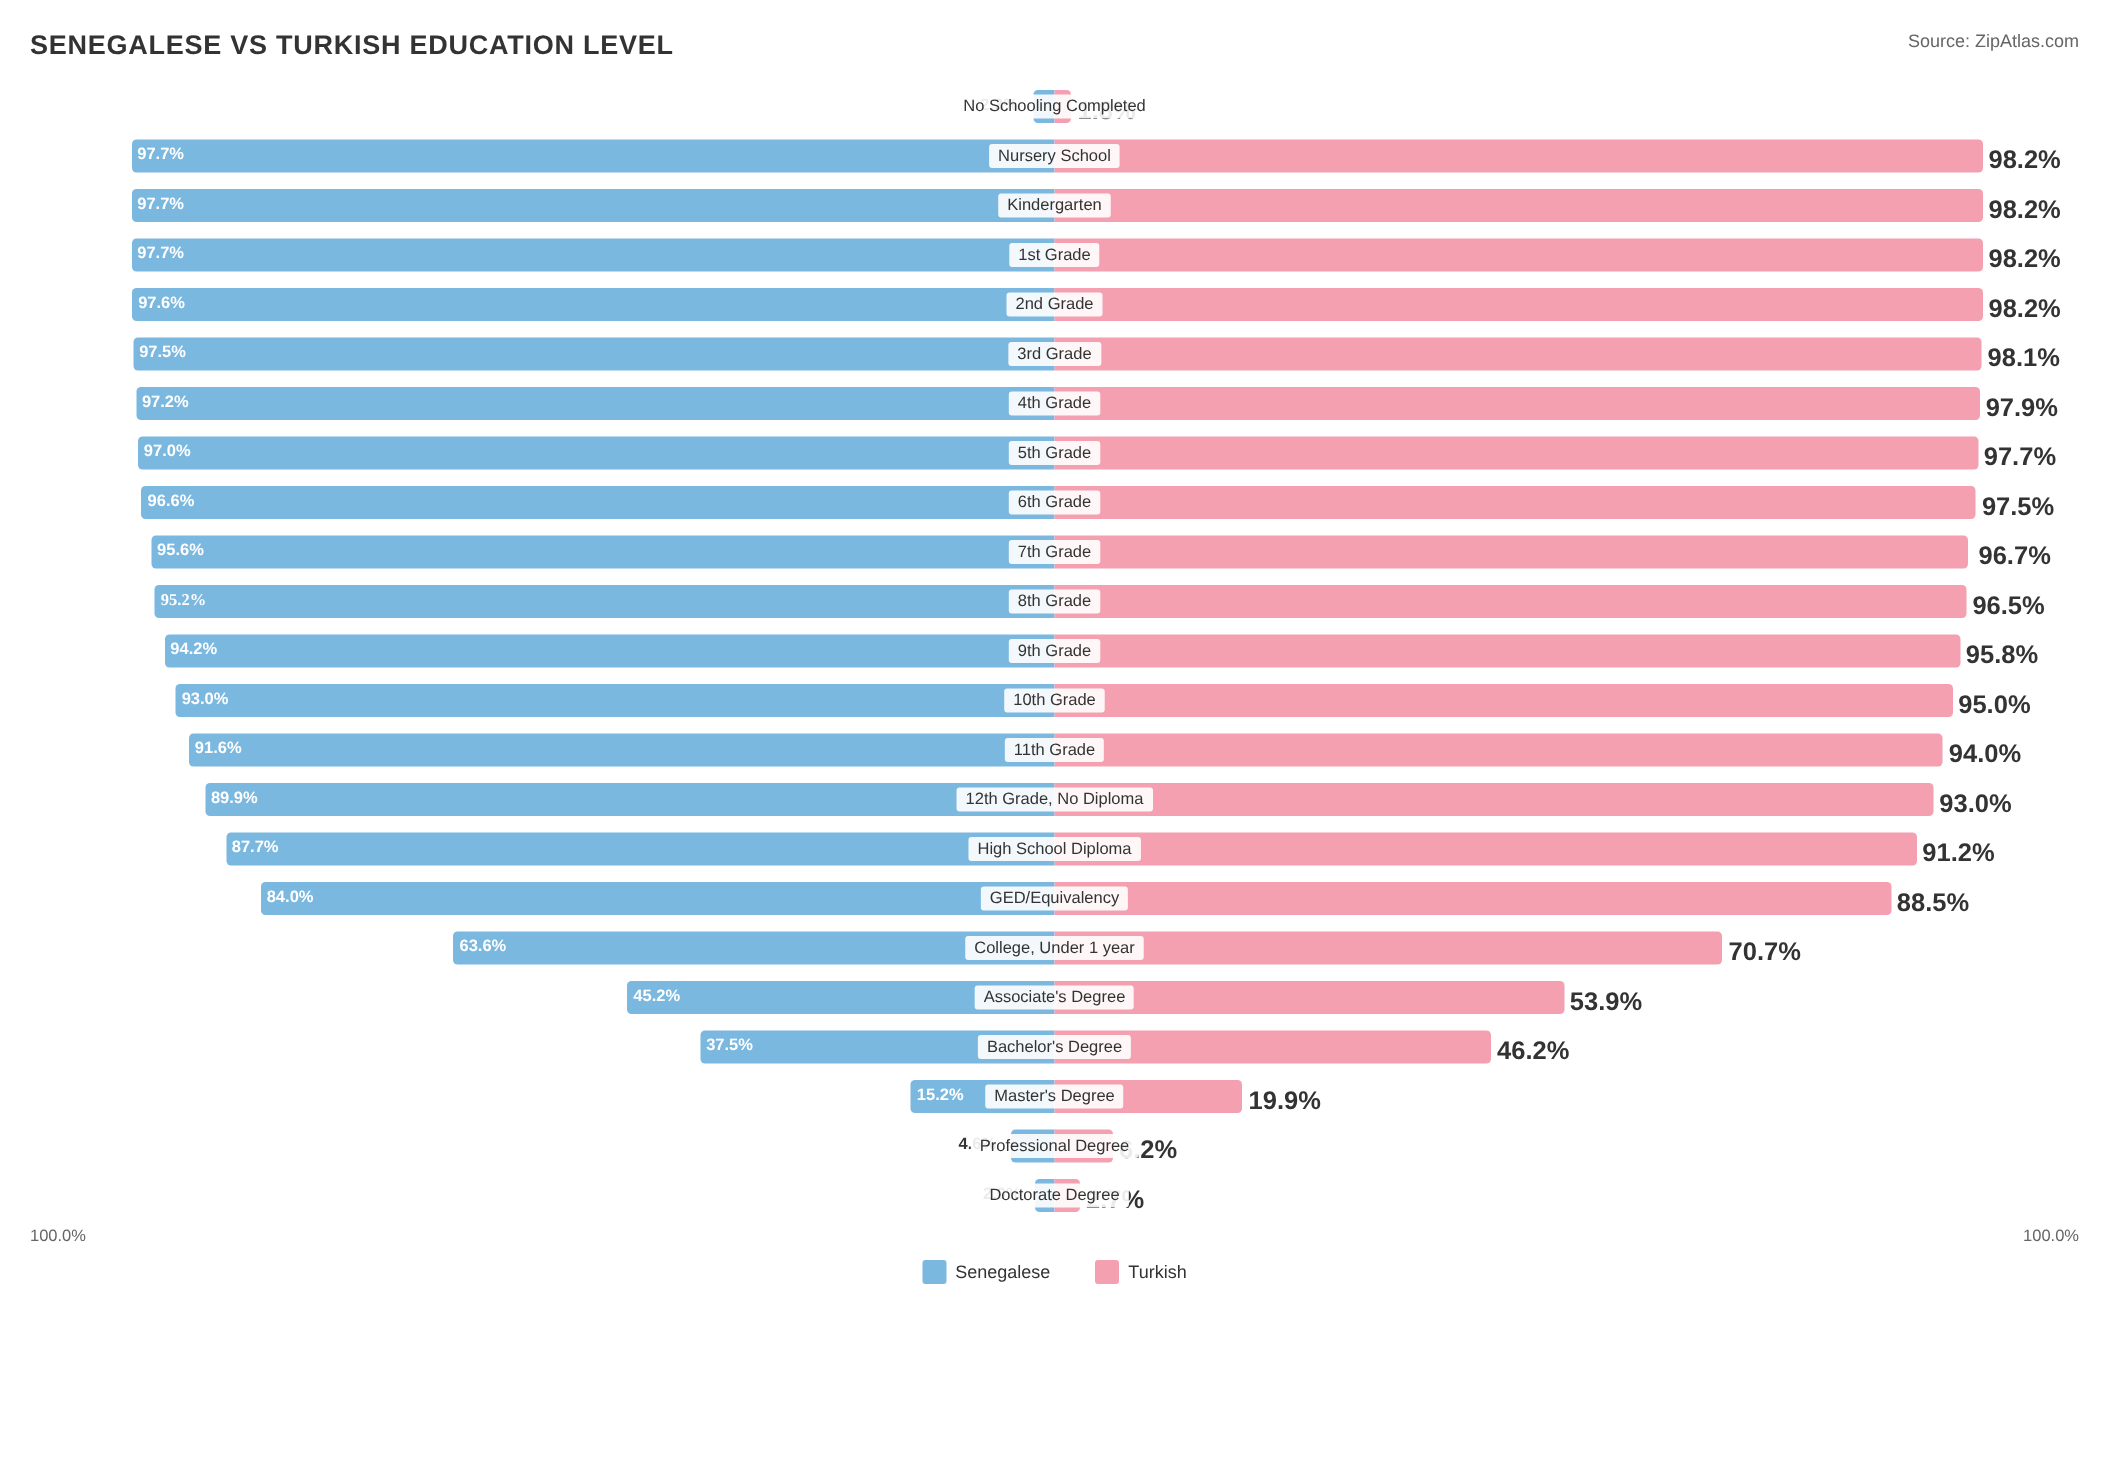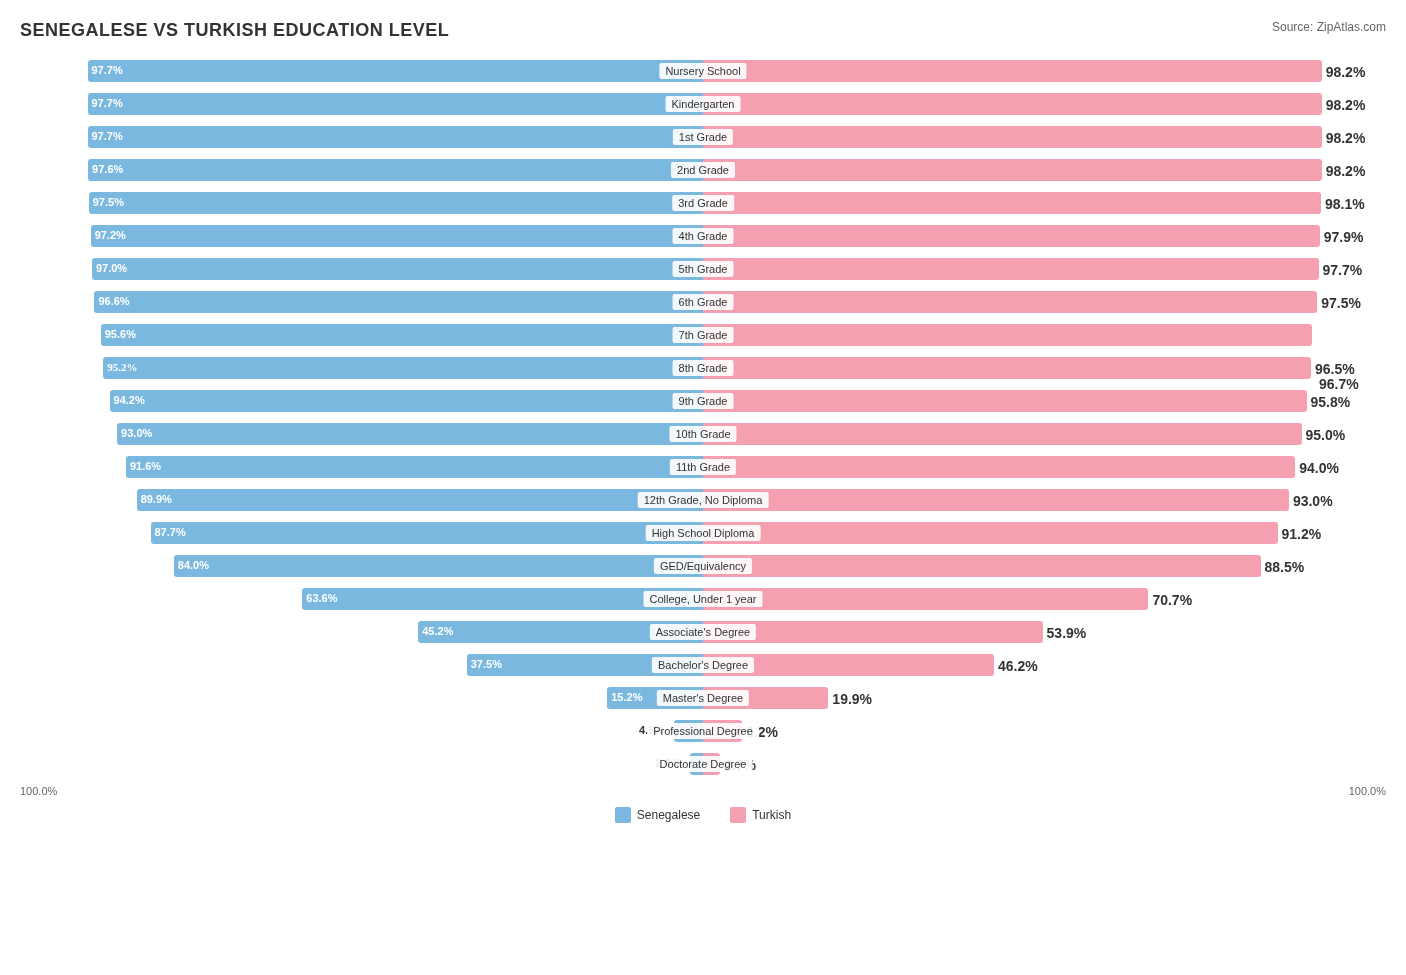--- a/index.html
+++ b/index.html
@@ -100,36 +100,43 @@
     .val-sene {
       position: absolute;
       font-size: 11px;
       font-weight: bold;
       color: #fff;
       top: 8px;
       z-index: 6;
     }
     .val-turk {
       position: absolute;
-      font-size: 14px;
+      font-size: 17px;
       font-weight: bold;
       color: #333;
       top: 8px;
       z-index: 6;
     }
   </style>
 </head>
 <body>
 
 <div class="chart-container">
   <h2 class="chart-title">SENEGALESE VS TURKISH EDUCATION LEVEL</h2>
   <div class="source-text">Source: ZipAtlas.com</div>
 
   <div class="chart-body" id="chart-body">
 
+  <div class="row-wrapper">
+        <div class="senegalese-bar" style="width: 14.49px;"></div>
+        <div class="turkish-bar" style="width: 11.34px;"></div>
+        <div class="val-sene" style="left: 630.51px; color: rgb(51, 51, 51);">2.3%</div>
+        <div class="val-turk" style="left: 695.34px;">1.8%</div>
+        <div class="center-label">No Schooling Completed</div>
+      </div>
       <div class="row-wrapper">
         <div class="senegalese-bar" style="width: 615.51px;"></div>
         <div class="turkish-bar" style="width: 618.66px;"></div>
         <div class="val-sene" style="color: rgb(255, 255, 255); left: 68.49px;">97.7%</div>
         <div class="val-turk" style="left: 1302.66px;">98.2%</div>
         <div class="center-label">Nursery School</div>
       </div>
       <div class="row-wrapper">
         <div class="senegalese-bar" style="width: 615.51px;"></div>
         <div class="turkish-bar" style="width: 618.66px;"></div>
@@ -176,21 +183,21 @@
         <div class="senegalese-bar" style="width: 608.58px;"></div>
         <div class="turkish-bar" style="width: 614.25px;"></div>
         <div class="val-sene" style="color: rgb(255, 255, 255); left: 75.42px;">96.6%</div>
         <div class="val-turk" style="left: 1298.25px;">97.5%</div>
         <div class="center-label">6th Grade</div>
       </div>
       <div class="row-wrapper">
         <div class="senegalese-bar" style="width: 602.28px;"></div>
         <div class="turkish-bar" style="width: 609.21px;"></div>
         <div class="val-sene" style="color: rgb(255, 255, 255); left: 81.72px;">95.6%</div>
-        <div class="val-turk" style="left: 1296px; margin-top: 48px;">96.7%</div>
+        <div class="val-turk" style="left: 1296px;">96.7%</div>
         <div class="center-label">7th Grade</div>
       </div>
       <div class="row-wrapper">
         <div class="senegalese-bar" style="width: 599.76px;"></div>
         <div class="turkish-bar" style="width: 607.95px;"></div>
         <div class="val-sene" style="color: rgb(255, 255, 255); left: 84.24px; font-family: Liberation Serif, serif;">95.2%</div>
         <div class="val-turk" style="left: 1291.95px;">96.5%</div>
         <div class="center-label">8th Grade</div>
       </div>
       <div class="row-wrapper">

